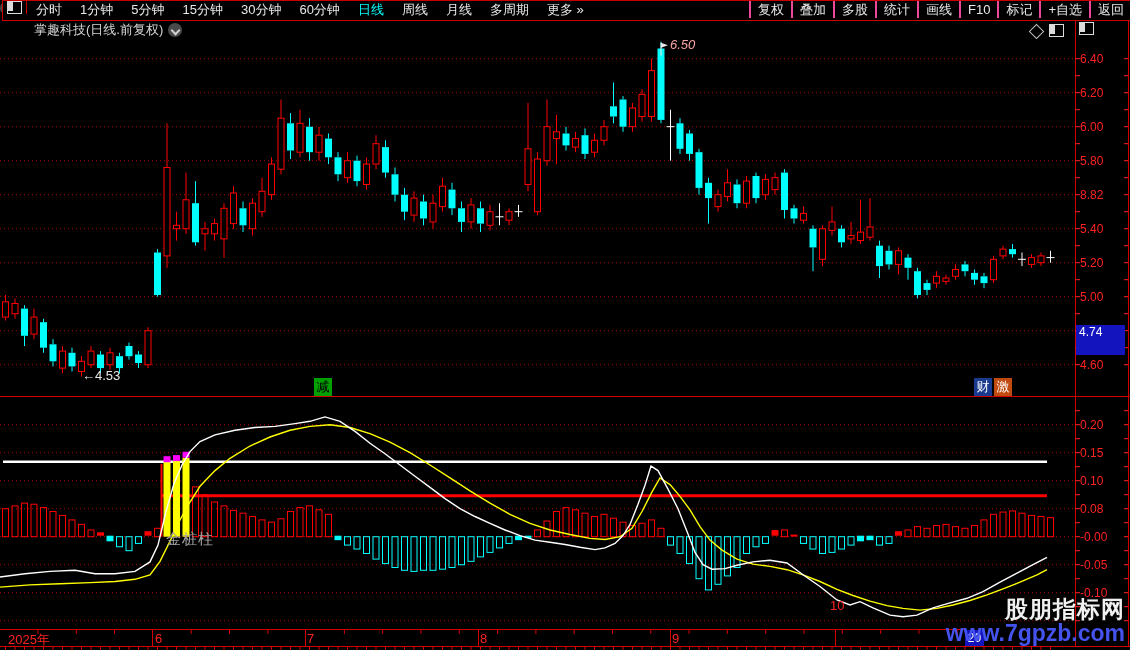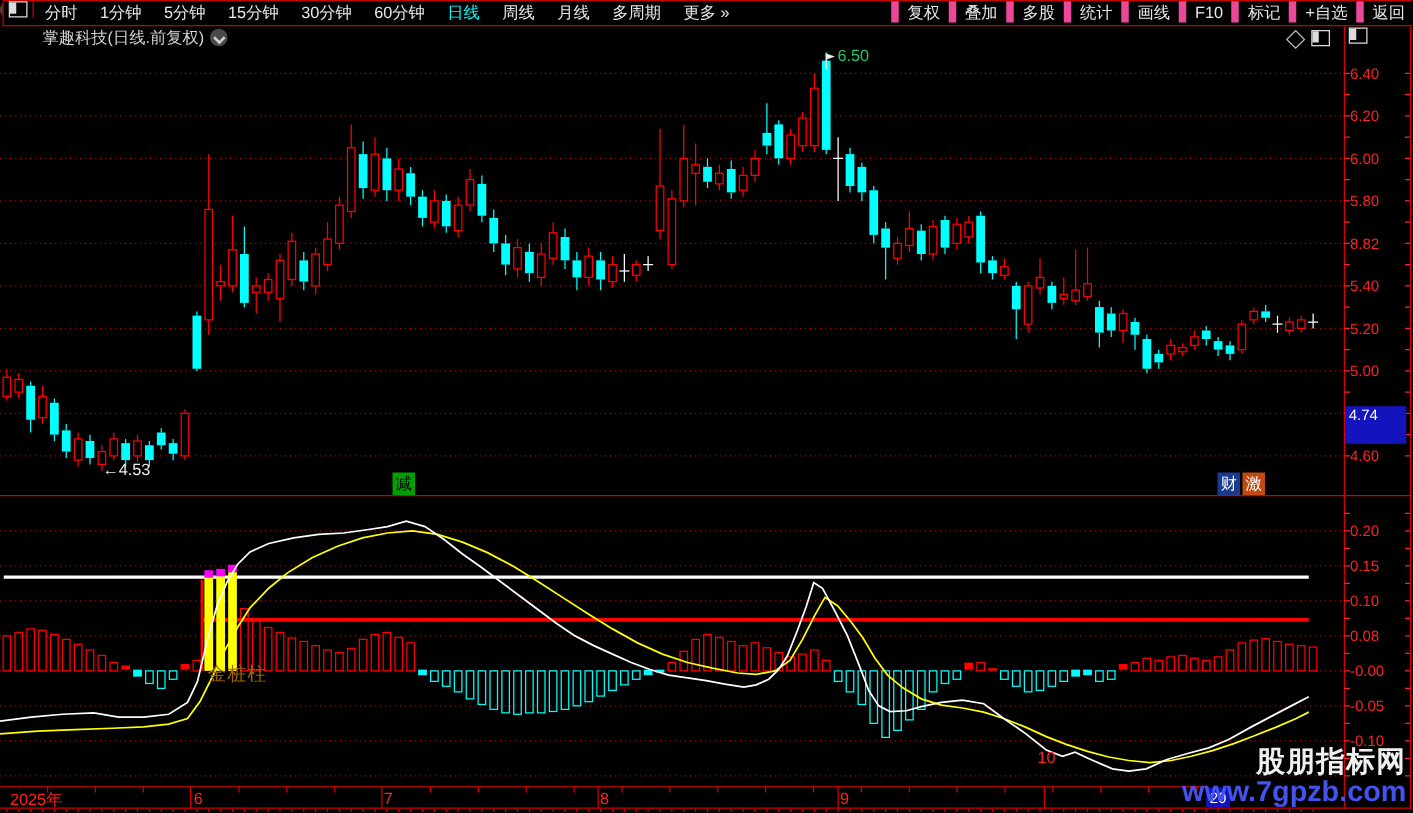--- a/index.html
+++ b/index.html
@@ -9,43 +9,43 @@
   
   #menubar{left:2px;top:0;width:1128px;height:19px;border-top:1px solid #c80000;border-bottom:1px solid #c80000;
            border-left:1px solid #c80000;border-right:1px solid #c80000;display:flex;align-items:flex-start;background:#000;z-index:5;}
   #menu-icon-cell{width:23px;border-right:1px solid #c80000;display:flex;align-items:center;justify-content:center;}
   .split-square{width:13px;height:11px;border:1px solid #dcdcdc;position:relative;}
   .split-square::after{content:"";position:absolute;left:0;top:0;width:5px;height:9px;background:#dcdcdc;}
   #menu-left{display:flex;align-items:center;}
   .mitem{color:#e8e8e8;font-size:13px;padding:0 9px;line-height:17px;white-space:nowrap;cursor:default;}
   .mitem.active{color:#00ffff;}
   #menu-right{margin-left:auto;display:flex;align-items:stretch;}
-  .rmitem{color:#e8e8e8;font-size:13px;padding:0 7px;line-height:17px;border-left:6px solid #ec4899;
+  .rmitem{color:#e8e8e8;font-size:13px;padding:0 7px;line-height:17px;border-left:2px solid #ec4899;
           display:flex;align-items:center;white-space:nowrap;}
   
   #titlebar{left:4px;top:22px;height:16px;display:flex;align-items:center;gap:5px;z-index:5;}
   #sym-title{color:#d4d4d4;font-size:13px;margin-left:30px;}
   .circ-chev{width:14px;height:14px;border-radius:50%;background:#4a4a4a;position:relative;}
   .circ-chev::after{content:"";position:absolute;left:4px;top:4px;width:5px;height:5px;
        border-left:2px solid #cfcfcf;border-bottom:2px solid #cfcfcf;transform:rotate(-45deg);}
   .diamond{width:9px;height:9px;border:1px solid #bdbdbd;transform:rotate(45deg);}
   
   #indheader{left:2px;top:398px;height:15px;display:flex;align-items:center;z-index:6;font-size:13px;}
   #ind-vals span{margin-right:14px;white-space:nowrap;}
   
   .pricelabel{position:absolute;width:42px;text-align:left;color:#ff2222;font-size:12px;z-index:4;}
   .timelabel{position:absolute;color:#ff2222;font-size:13px;z-index:6;}
   .bluebox{position:absolute;background:#1414be;color:#fff;font-size:12px;z-index:6;}
   .badge{position:absolute;width:18px;height:18px;font-size:13px;text-align:center;line-height:18px;z-index:6;}
   #watermark{right:5px;bottom:4px;text-align:right;z-index:7;line-height:1.04;}
   #wm1{color:#f0f0f0;font-size:23px;font-weight:bold;letter-spacing:1px;}
   #wm2{color:#4453ee;font-size:23px;font-weight:bold;}
   #anno-low{color:#e8e8e8;font-size:13px;z-index:4;}
-  #anno-high{color:#22c55e;font-size:13px;z-index:4;}
-  #gold-label{color:#a16207;font-size:15px;letter-spacing:1px;z-index:6;}
+  #anno-high{color:#fca5a5;font-size:13px;z-index:4;font-style:italic;}
+  #gold-label{color:#a3a3a3;font-size:15px;letter-spacing:1px;z-index:6;}
   #chart{position:absolute;left:0;top:0;z-index:1;}
 </style>
 </head>
 <body>
 
 <div id="app">
 
   <svg id="chart" width="1130" height="650">
       <g>
         <line x1="0" y1="58.7" x2="1075" y2="58.7" stroke="#b40000" stroke-width="1" stroke-dasharray="1 3"></line>

